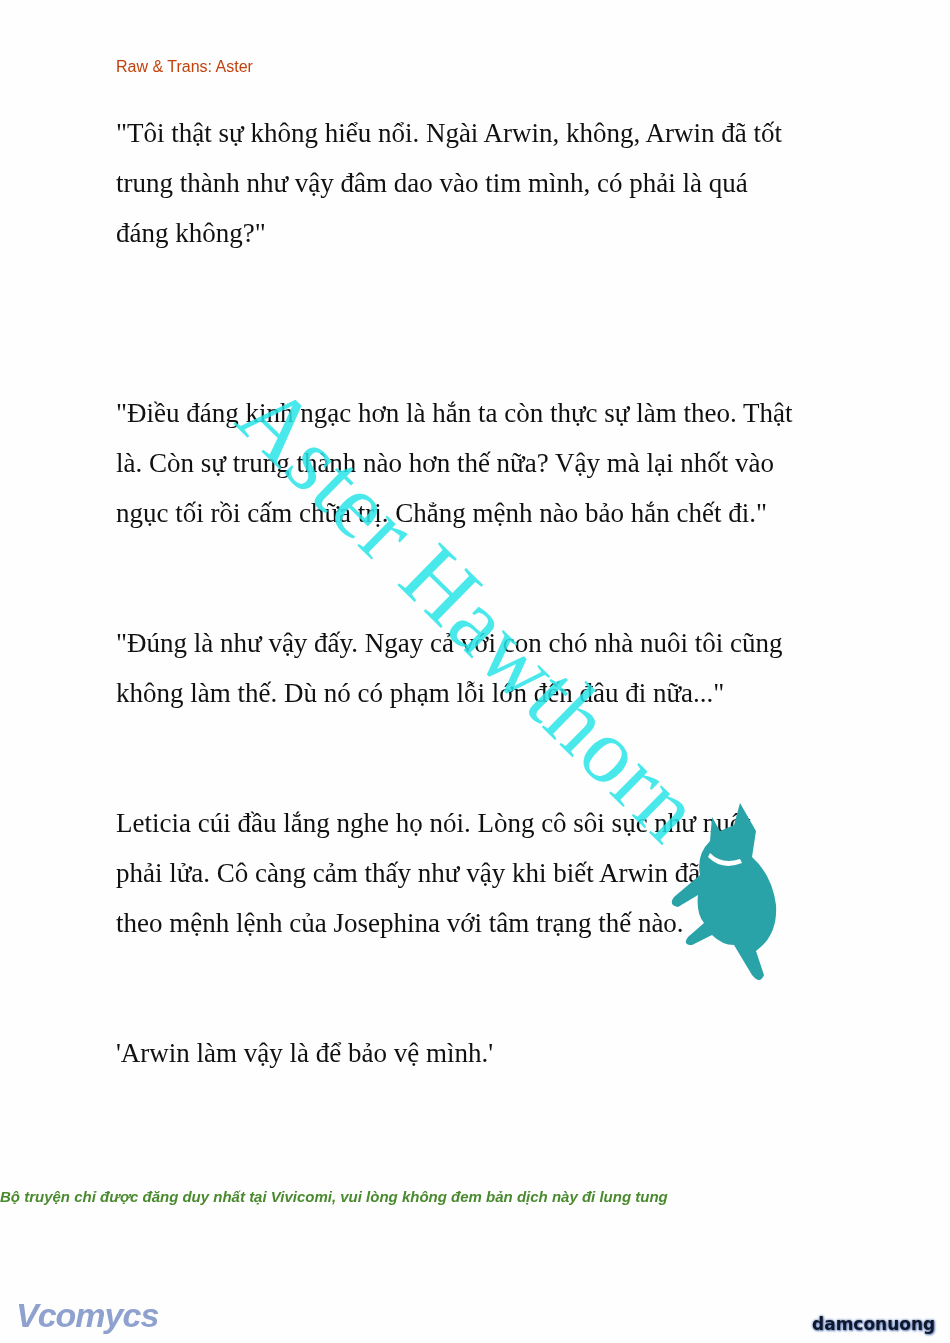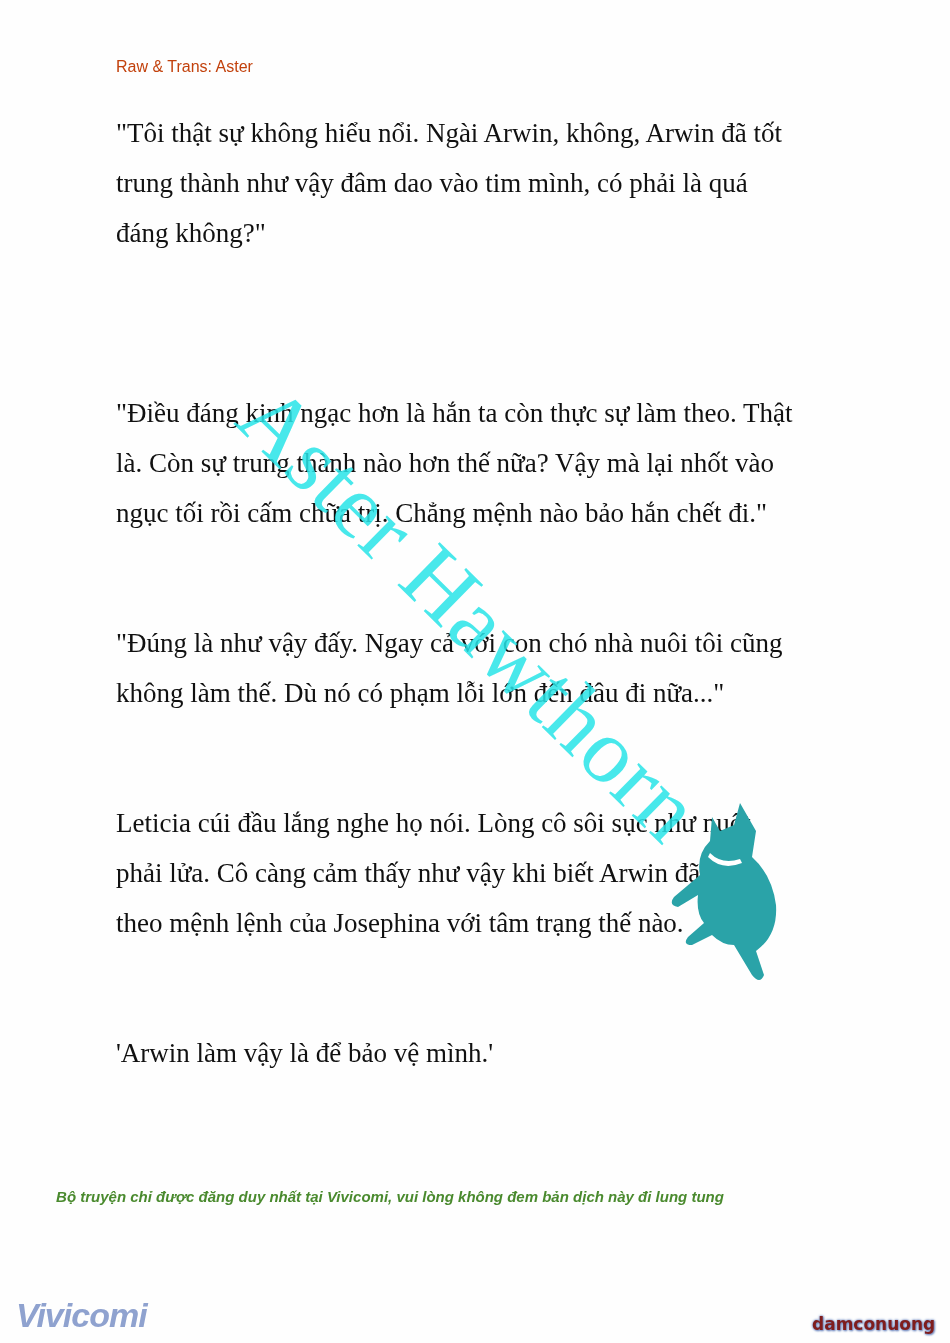--- a/index.html
+++ b/index.html
@@ -29,35 +29,35 @@
       width: 720px; text-align: center;
       transform: rotate(44.5deg); transform-origin: center center;
       font-family: "Liberation Serif", serif; font-size: 92px;
       color: rgba(40, 228, 232, 0.85); letter-spacing: 1px;
       pointer-events: none; white-space: nowrap;
     }
 
     .cat { position: absolute; left: 660px; top: 795px; width: 130px; height: 190px; }
 
     .footer {
-      position: absolute; left: 0; top: 1184px; width: 780px; text-align: center;
+      position: absolute; left: 0; top: 1184px; width: 780px; text-align: left;
       font-family: "Liberation Sans", sans-serif; font-style: italic; font-weight: bold;
       font-size: 15px; line-height: 25px; color: #4a8a2e;
     }
     .footer .line { display: block; }
 
     .logo-left {
       position: absolute; left: 16px; top: 1296px;
       font-family: "Liberation Sans", sans-serif; font-style: italic; font-weight: bold;
       font-size: 34px; color: #8fa2cf; letter-spacing: -1px;
     }
     .logo-right {
       position: absolute; left: 812px; top: 1314px;
       font-family: "DejaVu Sans", sans-serif; font-weight: bold;
-      font-size: 17px; color: #7f1d1d;
+      font-size: 17px; color: #0f172a;
       text-shadow: 0 0 2px #7f96c8, 0 0 3px #7f96c8, 1px 1px 2px #6a83bb;
     }
   </style>
 </head>
 <body>
 
 <div class="header">Raw &amp; Trans: Aster</div>
 
 <div class="para p1">
   <span class="line">"Tôi thật sự không hiểu nổi. Ngài Arwin, không, Arwin đã tốt</span>
@@ -90,14 +90,14 @@
 
 <svg class="cat" viewBox="0 0 130 190">
   <path fill="#2AA3A8" d="M80 8 L74 30 L60 36 L52 22 L50 46 Q36 60 40 80 L14 102 Q8 110 18 112 L38 100 Q36 118 44 128 L28 142 Q22 150 32 150 L52 140 Q62 150 74 150 L92 180 Q100 190 104 180 L96 156 Q118 140 116 110 Q112 80 92 62 L96 36 Z"></path>
   <path fill="#ffffff" d="M50 58 Q62 70 80 64 L82 68 Q62 76 48 62 Z"></path>
 </svg>
 
 <div class="footer">
   <span class="line">Bộ truyện chỉ được đăng duy nhất tại Vivicomi, vui lòng không đem bản dịch này đi lung tung</span>
 </div>
 
-<div class="logo-left">Vivicomi</div>
+<div class="logo-left">Vcomycs</div>
 <div class="logo-right">damconuong</div>
 
 </body></html>

